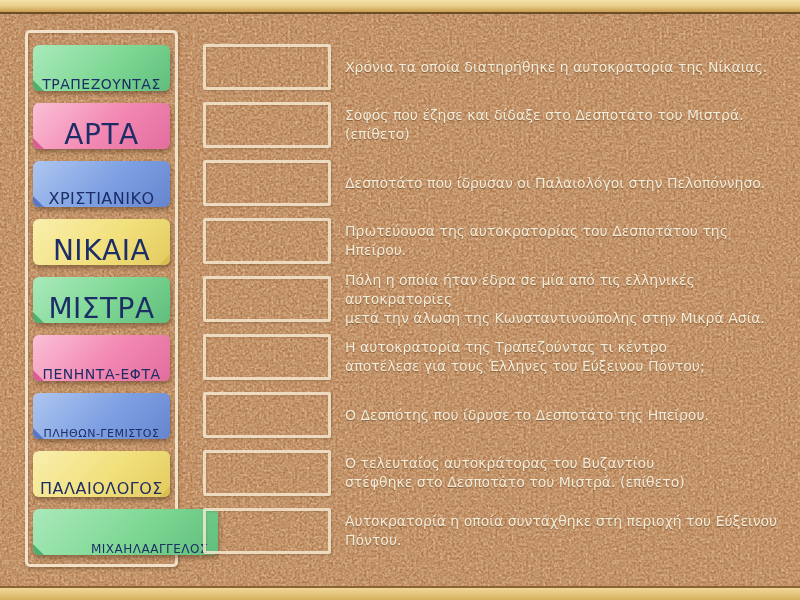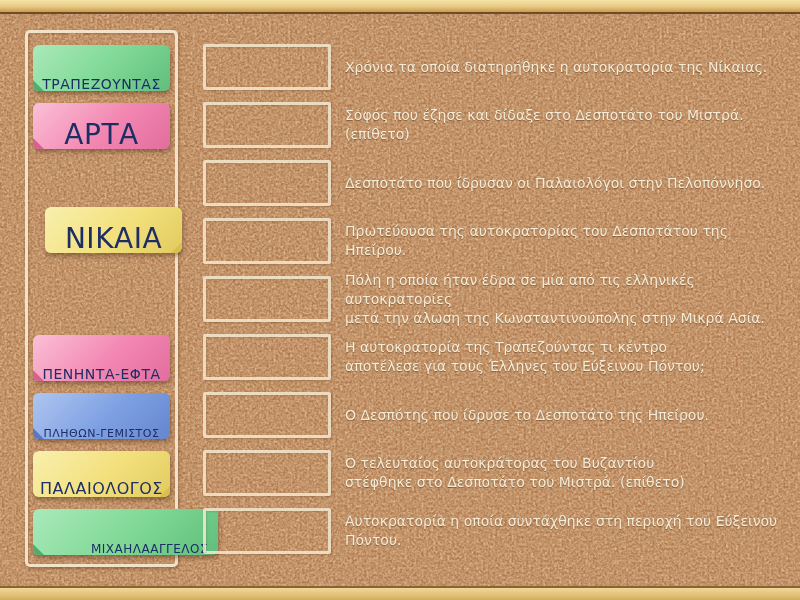--- a/index.html
+++ b/index.html
@@ -111,22 +111,28 @@
   <div class="wood-bottom"></div>
 
   <div class="tile-frame"></div>
 
   <div class="note fold-bl" style="top: 45px; background: linear-gradient(135deg, rgb(170, 233, 187) 0%, rgb(126, 216, 148) 55%, rgb(79, 174, 110) 125%); --fold: #4fae6e;">
       <span class="note-label" style="font-size: 14px; color: rgb(29, 45, 102);">ΤΡΑΠΕΖΟΥΝΤΑΣ</span>
     </div>
   <div class="note fold-bl" style="top: 103px; background: linear-gradient(135deg, rgb(251, 192, 214) 0%, rgb(242, 135, 178) 55%, rgb(217, 95, 146) 125%); --fold: #d95f92;">
       <span class="note-label" style="font-size: 28px; color: rgb(29, 45, 102);">ΑΡΤΑ</span>
     </div>
-  <div class="note fold-br" style="top: 207px; background: linear-gradient(135deg, rgb(249, 239, 174) 0%, rgb(242, 224, 124) 55%, rgb(217, 191, 79) 125%); margin-left: 12px; --fold: #d9bf4f;">
+  <div class="note fold-bl" style="top: 161px; background: linear-gradient(135deg, rgb(174, 198, 240) 0%, rgb(125, 159, 226) 55%, rgb(88, 120, 196) 125%); --fold: #5878c4;">
+      <span class="note-label" style="font-size: 16px; color: rgb(29, 45, 102);">ΧΡΙΣΤΙΑΝΙΚΟ</span>
+    </div>
+  <div class="note fold-br" style="top: 219px; background: linear-gradient(135deg, rgb(249, 239, 174) 0%, rgb(242, 224, 124) 55%, rgb(217, 191, 79) 125%); --fold: #d9bf4f;">
       <span class="note-label" style="font-size: 28px; color: rgb(29, 45, 102);">ΝΙΚΑΙΑ</span>
+    </div>
+  <div class="note fold-bl" style="top: 277px; background: linear-gradient(135deg, rgb(170, 233, 187) 0%, rgb(126, 216, 148) 55%, rgb(79, 174, 110) 125%); --fold: #4fae6e;">
+      <span class="note-label" style="font-size: 28px; color: rgb(29, 45, 102);">ΜΙΣΤΡΑ</span>
     </div>
   <div class="note fold-bl" style="top: 335px; background: linear-gradient(135deg, rgb(251, 192, 214) 0%, rgb(242, 135, 178) 55%, rgb(217, 95, 146) 125%); --fold: #d95f92;">
       <span class="note-label" style="font-size: 14px; color: rgb(29, 45, 102);">ΠΕΝΗΝΤΑ-ΕΦΤΑ</span>
     </div>
   <div class="note fold-bl" style="top: 393px; background: linear-gradient(135deg, rgb(174, 198, 240) 0%, rgb(125, 159, 226) 55%, rgb(88, 120, 196) 125%); --fold: #5878c4;">
       <span class="note-label" style="font-size: 11px; color: rgb(29, 45, 102);">ΠΛΗΘΩΝ-ΓΕΜΙΣΤΟΣ</span>
     </div>
   <div class="note fold-br" style="top: 451px; background: linear-gradient(135deg, rgb(249, 239, 174) 0%, rgb(242, 224, 124) 55%, rgb(217, 191, 79) 125%); --fold: #d9bf4f;">
       <span class="note-label" style="font-size: 16px; color: rgb(29, 45, 102);">ΠΑΛΑΙΟΛΟΓΟΣ</span>
     </div>

